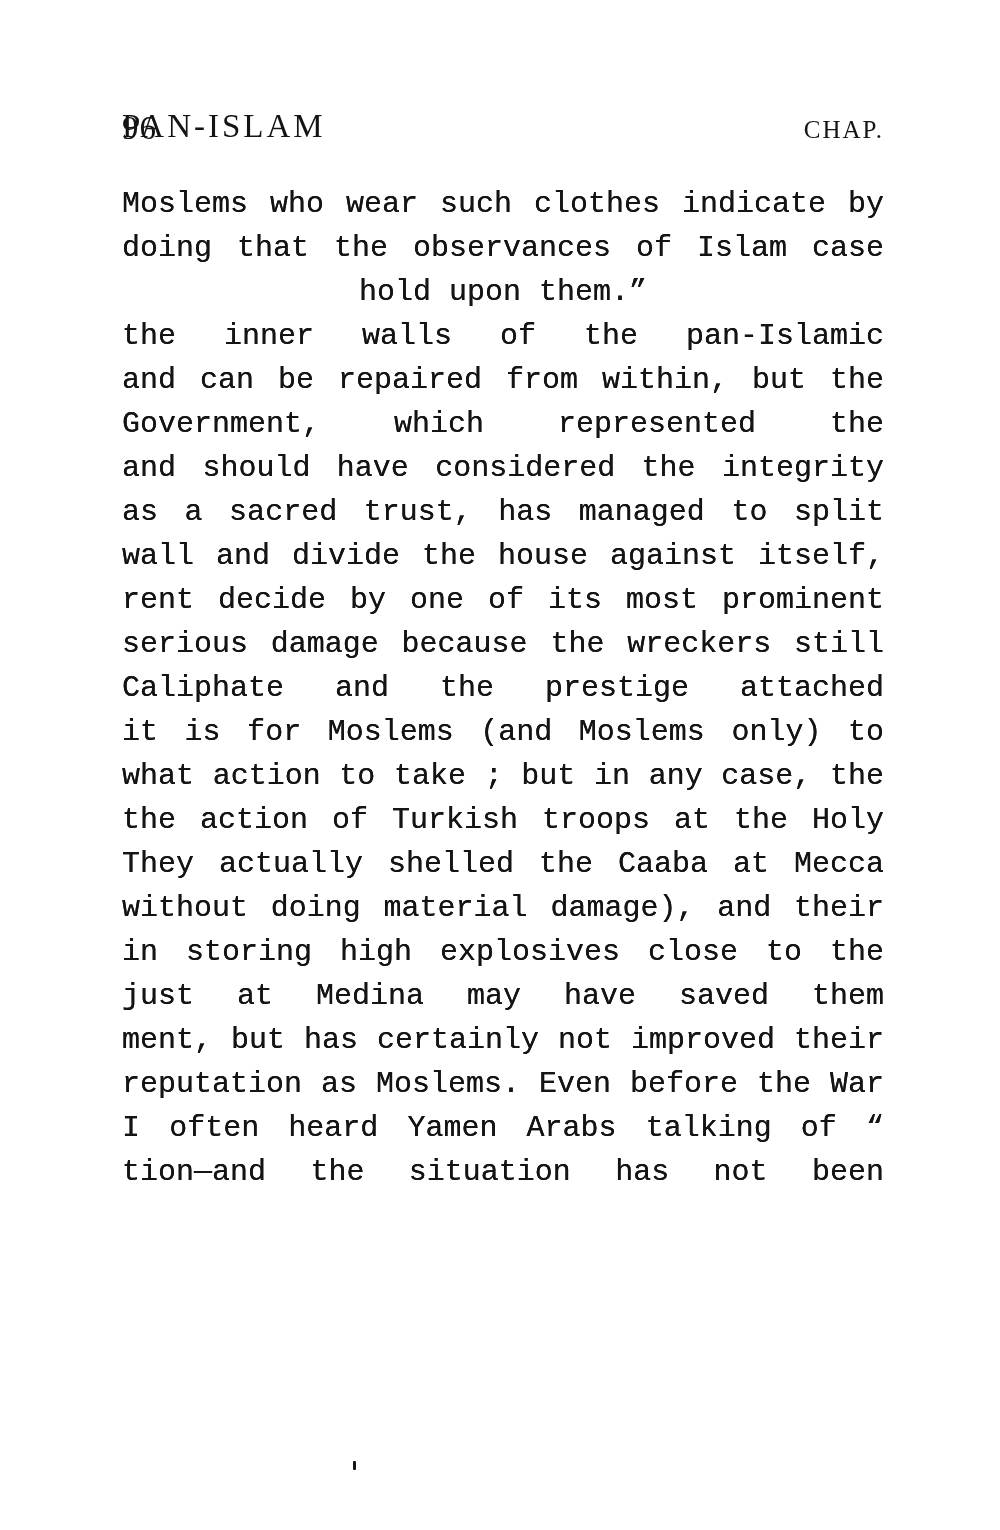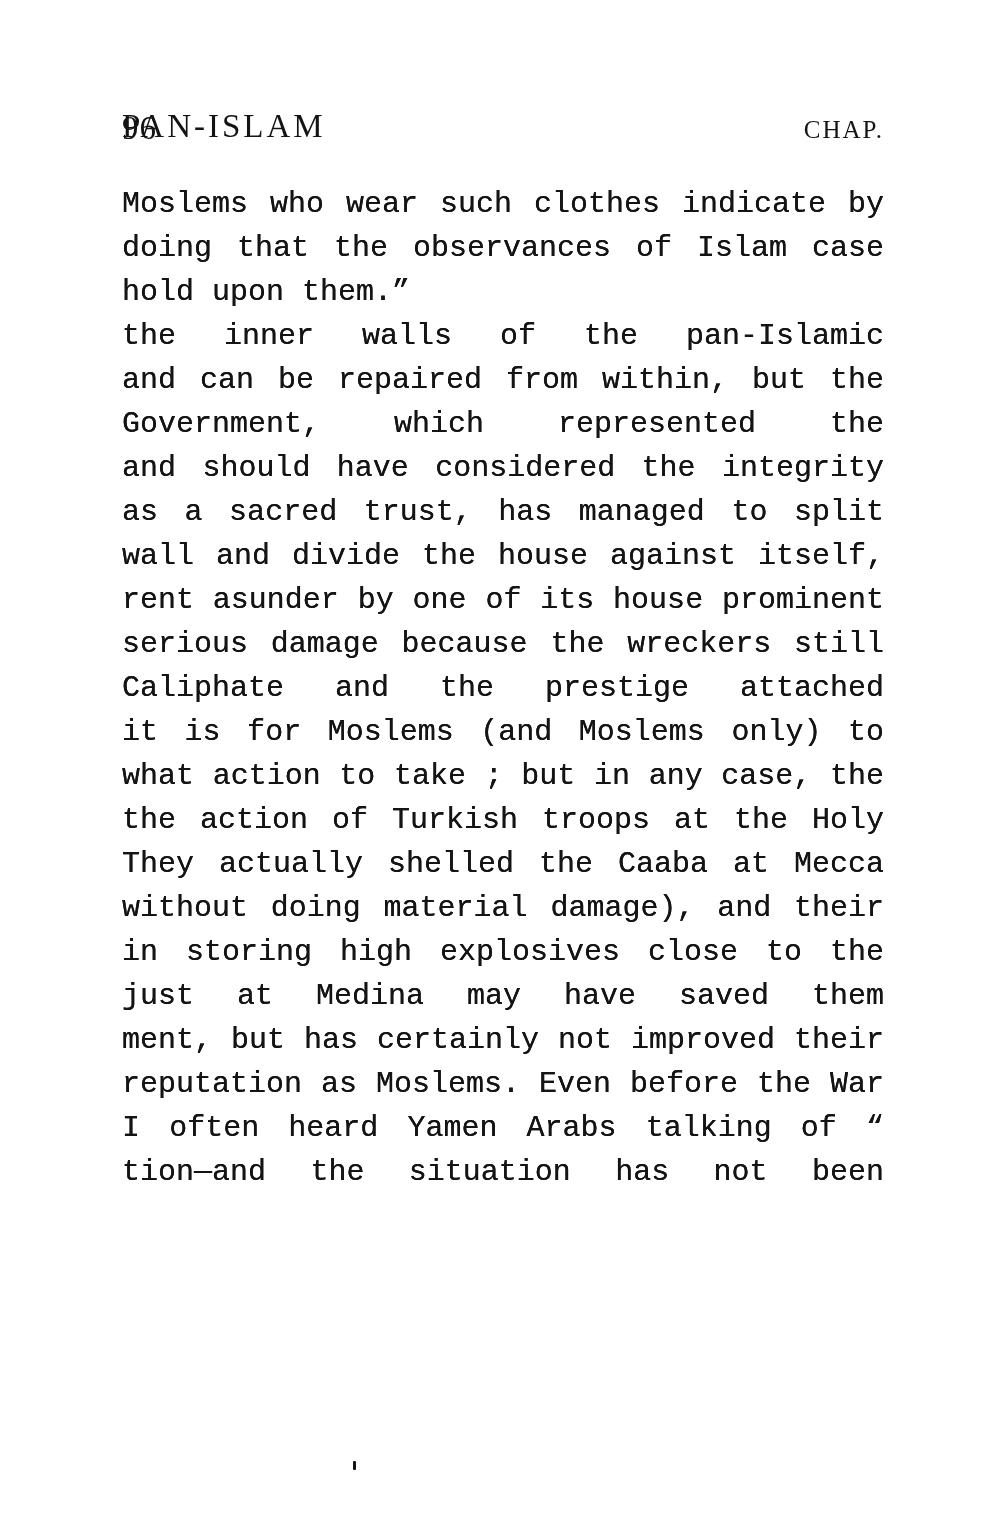--- a/index.html
+++ b/index.html
@@ -55,21 +55,21 @@
     white-space: normal;
     font-family: Liberation Mono, monospace;
   }
   
   .line::after {
     content: "";
     display: inline-block;
     width: 100%;
     height: 0;
   }
-  .line.no-justify { text-align: left; }
+  .line.no-justify { text-align: center; }
   .line.no-justify::after { content: none; }
   .line.indent { text-indent: 33px; }
 
   
   .stray-mark {
     position: absolute;
     left: 353px;
     top: 1461px;
     width: 3px;
     height: 9px;
@@ -88,21 +88,21 @@
   <div class="page-body">
       <div class="line">Moslems who wear such clothes indicate by so</div>
       <div class="line">doing that the observances of Islam case little</div>
       <div class="line no-justify">hold upon them.”</div>
       <div class="line">the inner walls of the pan-Islamic structure</div>
       <div class="line">and can be repaired from within, but the Turkish</div>
       <div class="line">Government, which represented the Caliphate,</div>
       <div class="line">and should have considered the integrity of Islam</div>
       <div class="line">as a sacred trust, has managed to split the outer</div>
       <div class="line">wall and divide the house against itself, just as</div>
-      <div class="line">rent asunder by one of its house prominent</div>
+      <div class="line">rent decide by one of its most prominent</div>
       <div class="line">serious damage because the wreckers still hold the</div>
       <div class="line">Caliphate and the prestige attached thereto ;</div>
       <div class="line">it is for Moslems (and Moslems only) to decide</div>
       <div class="line">what action to take ; but in any case, the breach</div>
       <div class="line">the action of Turkish troops at the Holy Places.</div>
       <div class="line">They actually shelled the Caaba at Mecca (luckily</div>
       <div class="line">without doing material damage), and their action</div>
       <div class="line">in storing high explosives close to the Prophet’s</div>
       <div class="line">just at Medina may have saved them bombard-</div>
       <div class="line">ment, but has certainly not improved their</div>

